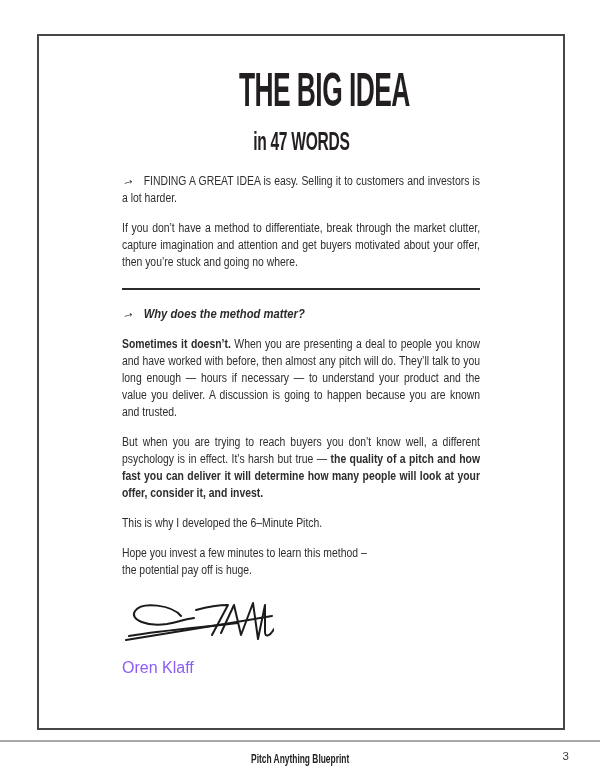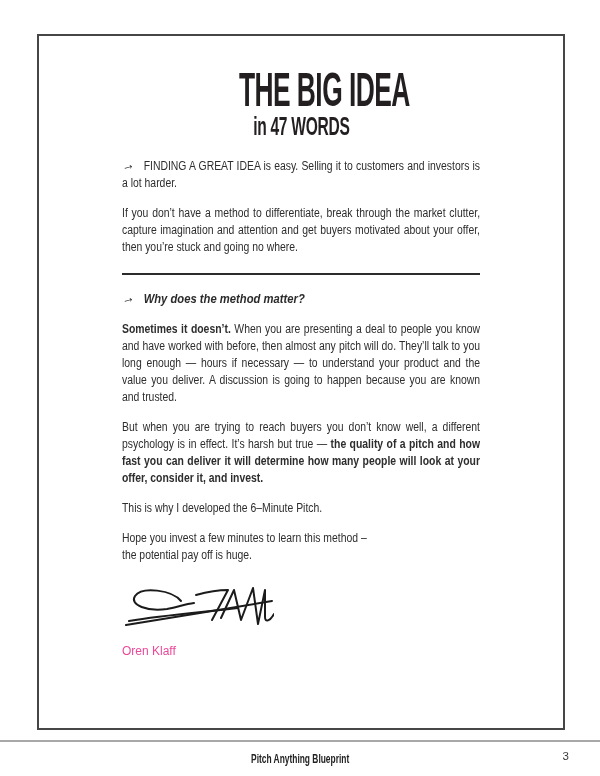--- a/index.html
+++ b/index.html
@@ -45,21 +45,21 @@
     font-size: 26px;
     font-weight: 700;
     line-height: 26px;
     letter-spacing: -0.5px;
     color: #231f20;
     transform: scaleX(0.60);
     transform-origin: 50% 50%;
     white-space: nowrap;
   }
 
-  .subtitle-block { text-align: center; margin-top: 3px; }
+  .subtitle-block { text-align: center; margin-top: 18px; }
 
   
   .body-copy {
     width: 430px;
     transform: scaleX(0.8326);
     transform-origin: 0 50%;
     font-size: 12.5px;
     line-height: 17px;
     text-align: justify;
     color: #2d2d2d;
@@ -98,22 +98,22 @@
 
   .bold-seg { font-weight: 700; }
 
   .line-block { display: block; }
 
   .signature-wrap { margin-top: 17px; margin-left: 2px; }
   .signature-wrap svg { display: block; }
 
   .sig-name {
     margin-top: 5px;
-    font-size: 12px;
-    color: #ec4899;
+    font-size: 16px;
+    color: #8b5cf6;
   }
 
   .footer-rule {
     position: absolute;
     left: 0;
     top: 740px;
     width: 600px;
     height: 2px;
     background: #a8a8a8;
   }

